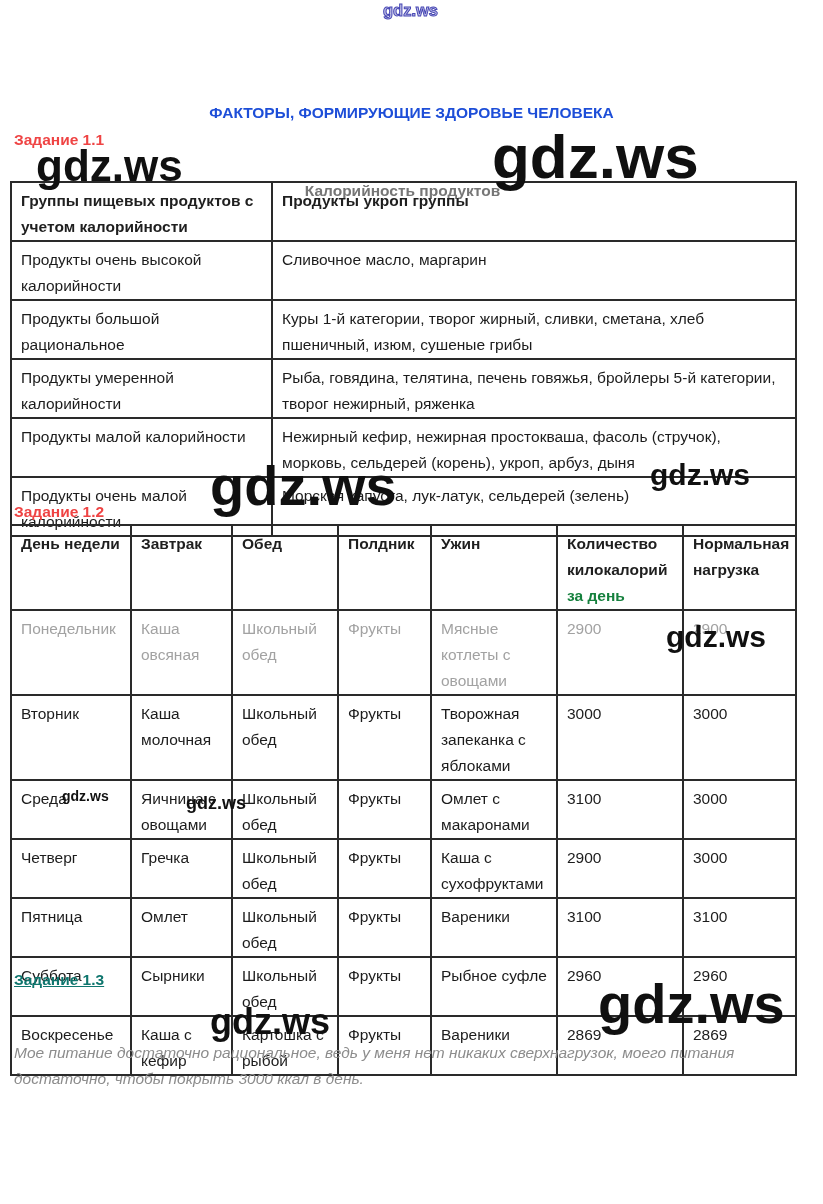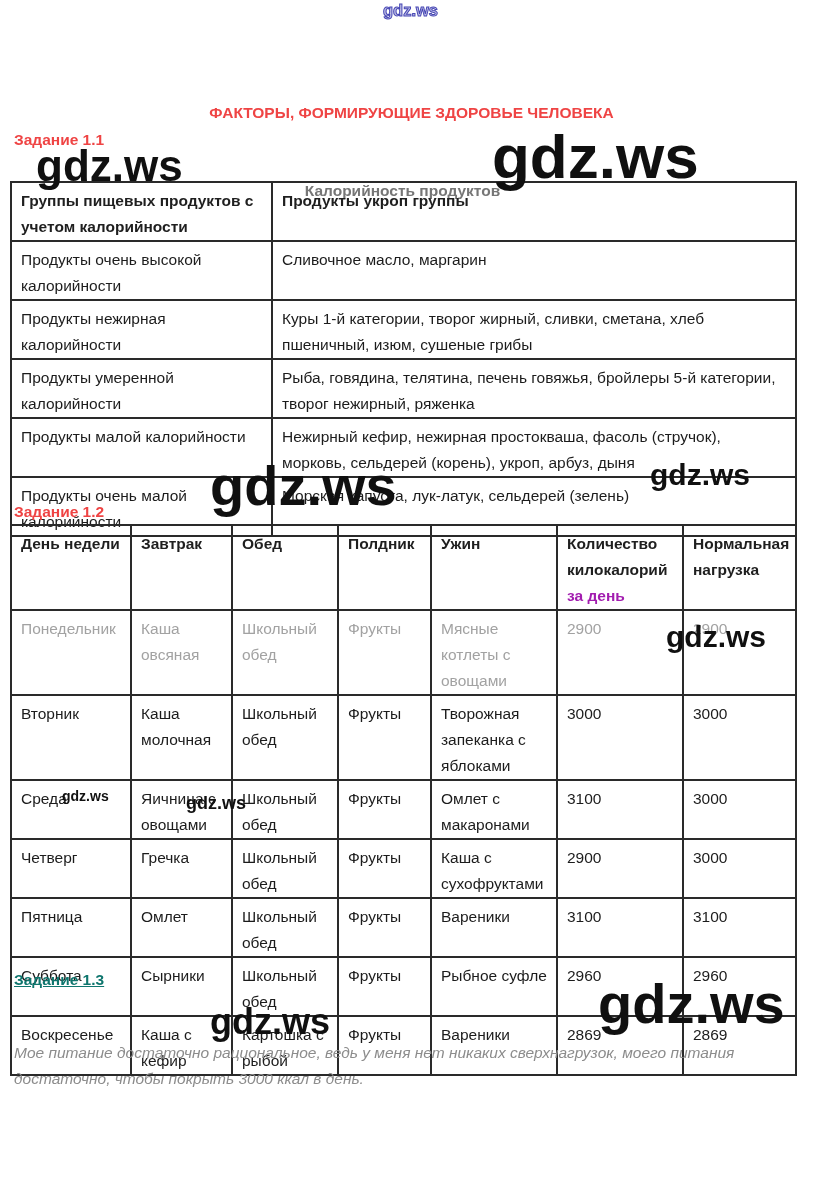--- a/index.html
+++ b/index.html
@@ -6,21 +6,21 @@
   #page{
     position:relative;
     width:797px;height:1204px;
     background:#ffffff;
     font-family:"Liberation Sans","DejaVu Sans",sans-serif;
     color:#1c1c1c;
     overflow:hidden;
   }
   .doc-title{
     position:absolute;top:104px;left:0;width:823px;
-    text-align:center;font-weight:bold;font-size:15.5px;color:#ef4444;
+    text-align:center;font-weight:bold;font-size:15.5px;color:#1d4ed8;
   }
   .task-heading{
     position:absolute;left:14px;
     font-weight:bold;font-size:15.5px;color:#ef4444;
   }
   #task1-heading{top:131px;}
   #task2-heading{top:503px;}
   #task3-heading{top:971px;color:#0f766e;text-decoration:underline;}
   .table-caption{
     position:absolute;top:156px;left:10px;width:785px;
@@ -48,21 +48,21 @@
   #table2 col.c1{width:101px;}
   #table2 col.c2{width:106px;}
   #table2 col.c3{width:93px;}
   #table2 col.c4{width:126px;}
   #table2 col.c5{width:126px;}
   #table2 col.c6{width:113px;}
   #table2 tr.hdr{height:79px;}
   #table2 tr.tall{height:77px;}
   #table2 tr.r{height:52px;}
   #table2 tbody tr.faded-row td{color:#a2a2a2;}
-  .faded-inline{color:#a21caf;}
+  .faded-inline{color:#15803d;}
   .answer-text{
     position:absolute;top:1040px;left:14px;width:742px;
     font-size:15.5px;line-height:26px;color:#8c8c8c;font-style:italic;
   }
   .wm{
     position:absolute;z-index:6;
     font-family:"Liberation Sans","DejaVu Sans",sans-serif;
     font-weight:600;color:#101010;line-height:1;
     pointer-events:none;white-space:nowrap;
   }
@@ -110,21 +110,21 @@
     <tbody>
       <tr class="hdr">
         <th>Группы пищевых продуктов с учетом калорийности</th>
         <th>Продукты укроп группы</th>
       </tr>
       <tr class="r">
         <td>Продукты очень высокой калорийности</td>
         <td>Сливочное масло, маргарин</td>
       </tr>
       <tr class="r">
-        <td>Продукты нежирная калорийности</td>
+        <td>Продукты большой рациональное</td>
         <td>Куры 1-й категории, творог жирный, сливки, сметана, хлеб пшеничный, изюм, сушеные грибы</td>
       </tr>
       <tr class="r">
         <td>Продукты умеренной калорийности</td>
         <td>Рыба, говядина, телятина, печень говяжья, бройлеры 5-й категории, творог нежирный, ряженка</td>
       </tr>
       <tr class="r">
         <td>Продукты малой калорийности</td>
         <td>Нежирный кефир, нежирная простокваша, фасоль (стручок), морковь, сельдерей (корень), укроп, арбуз, дыня</td>
       </tr>

